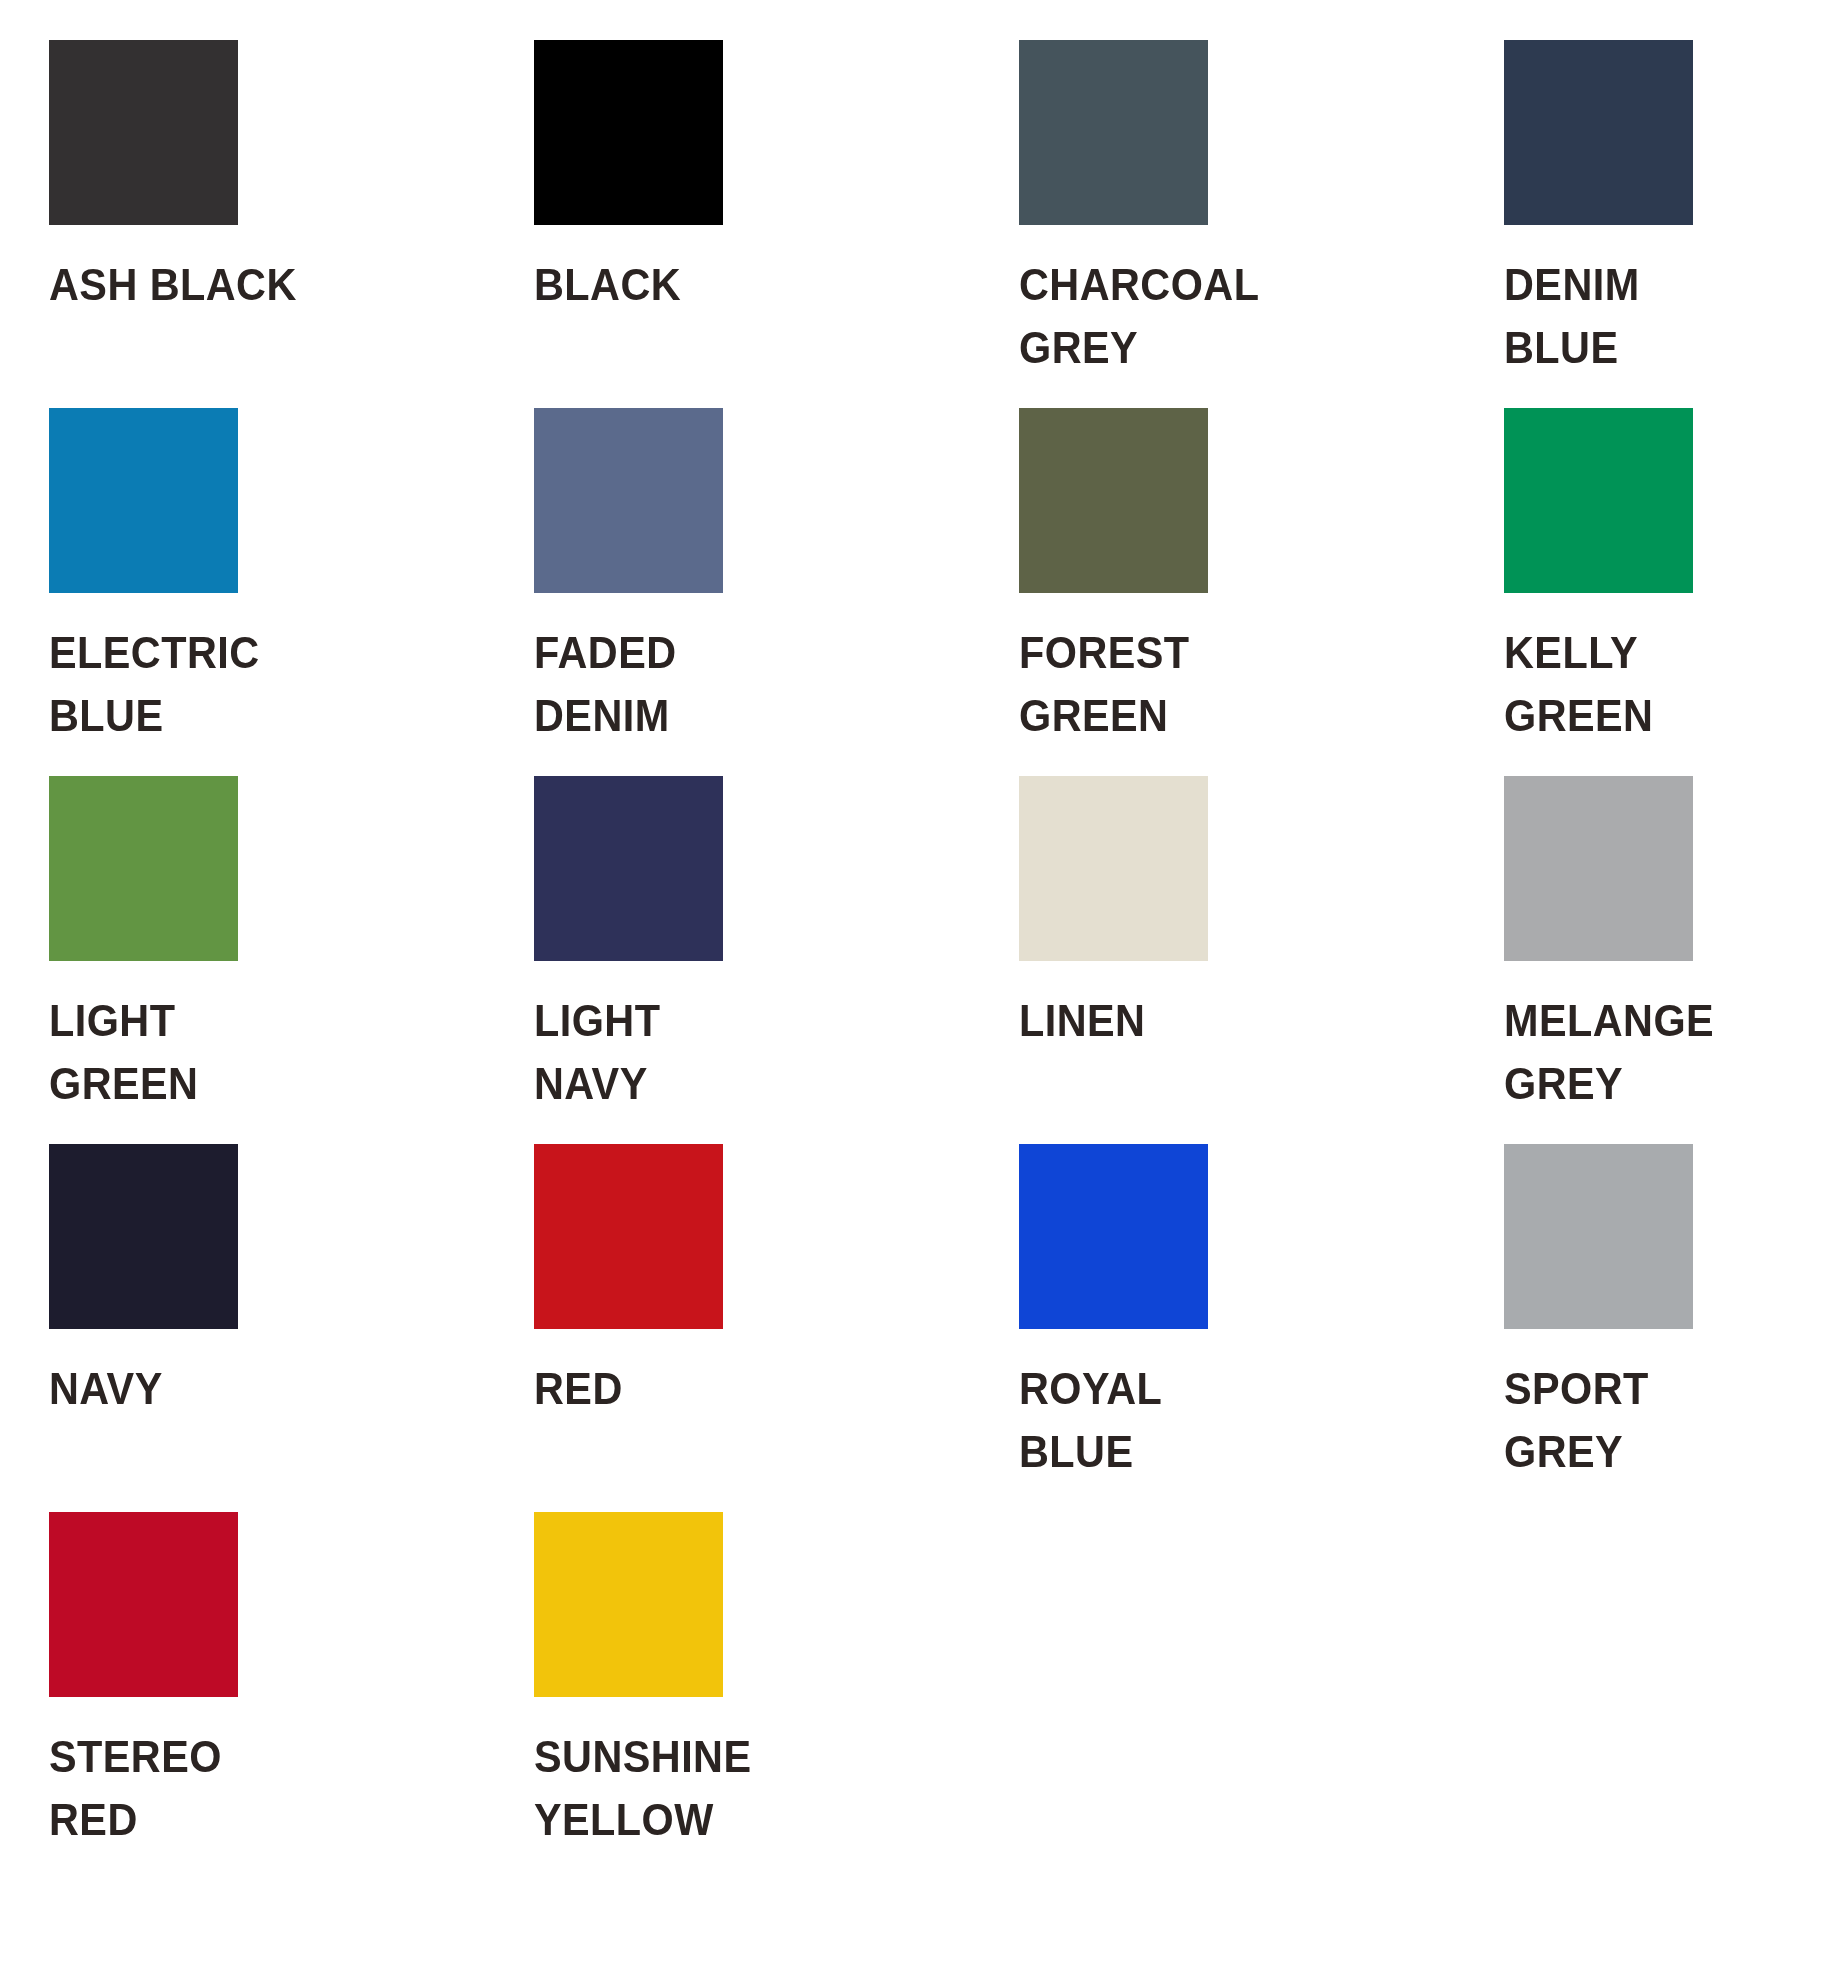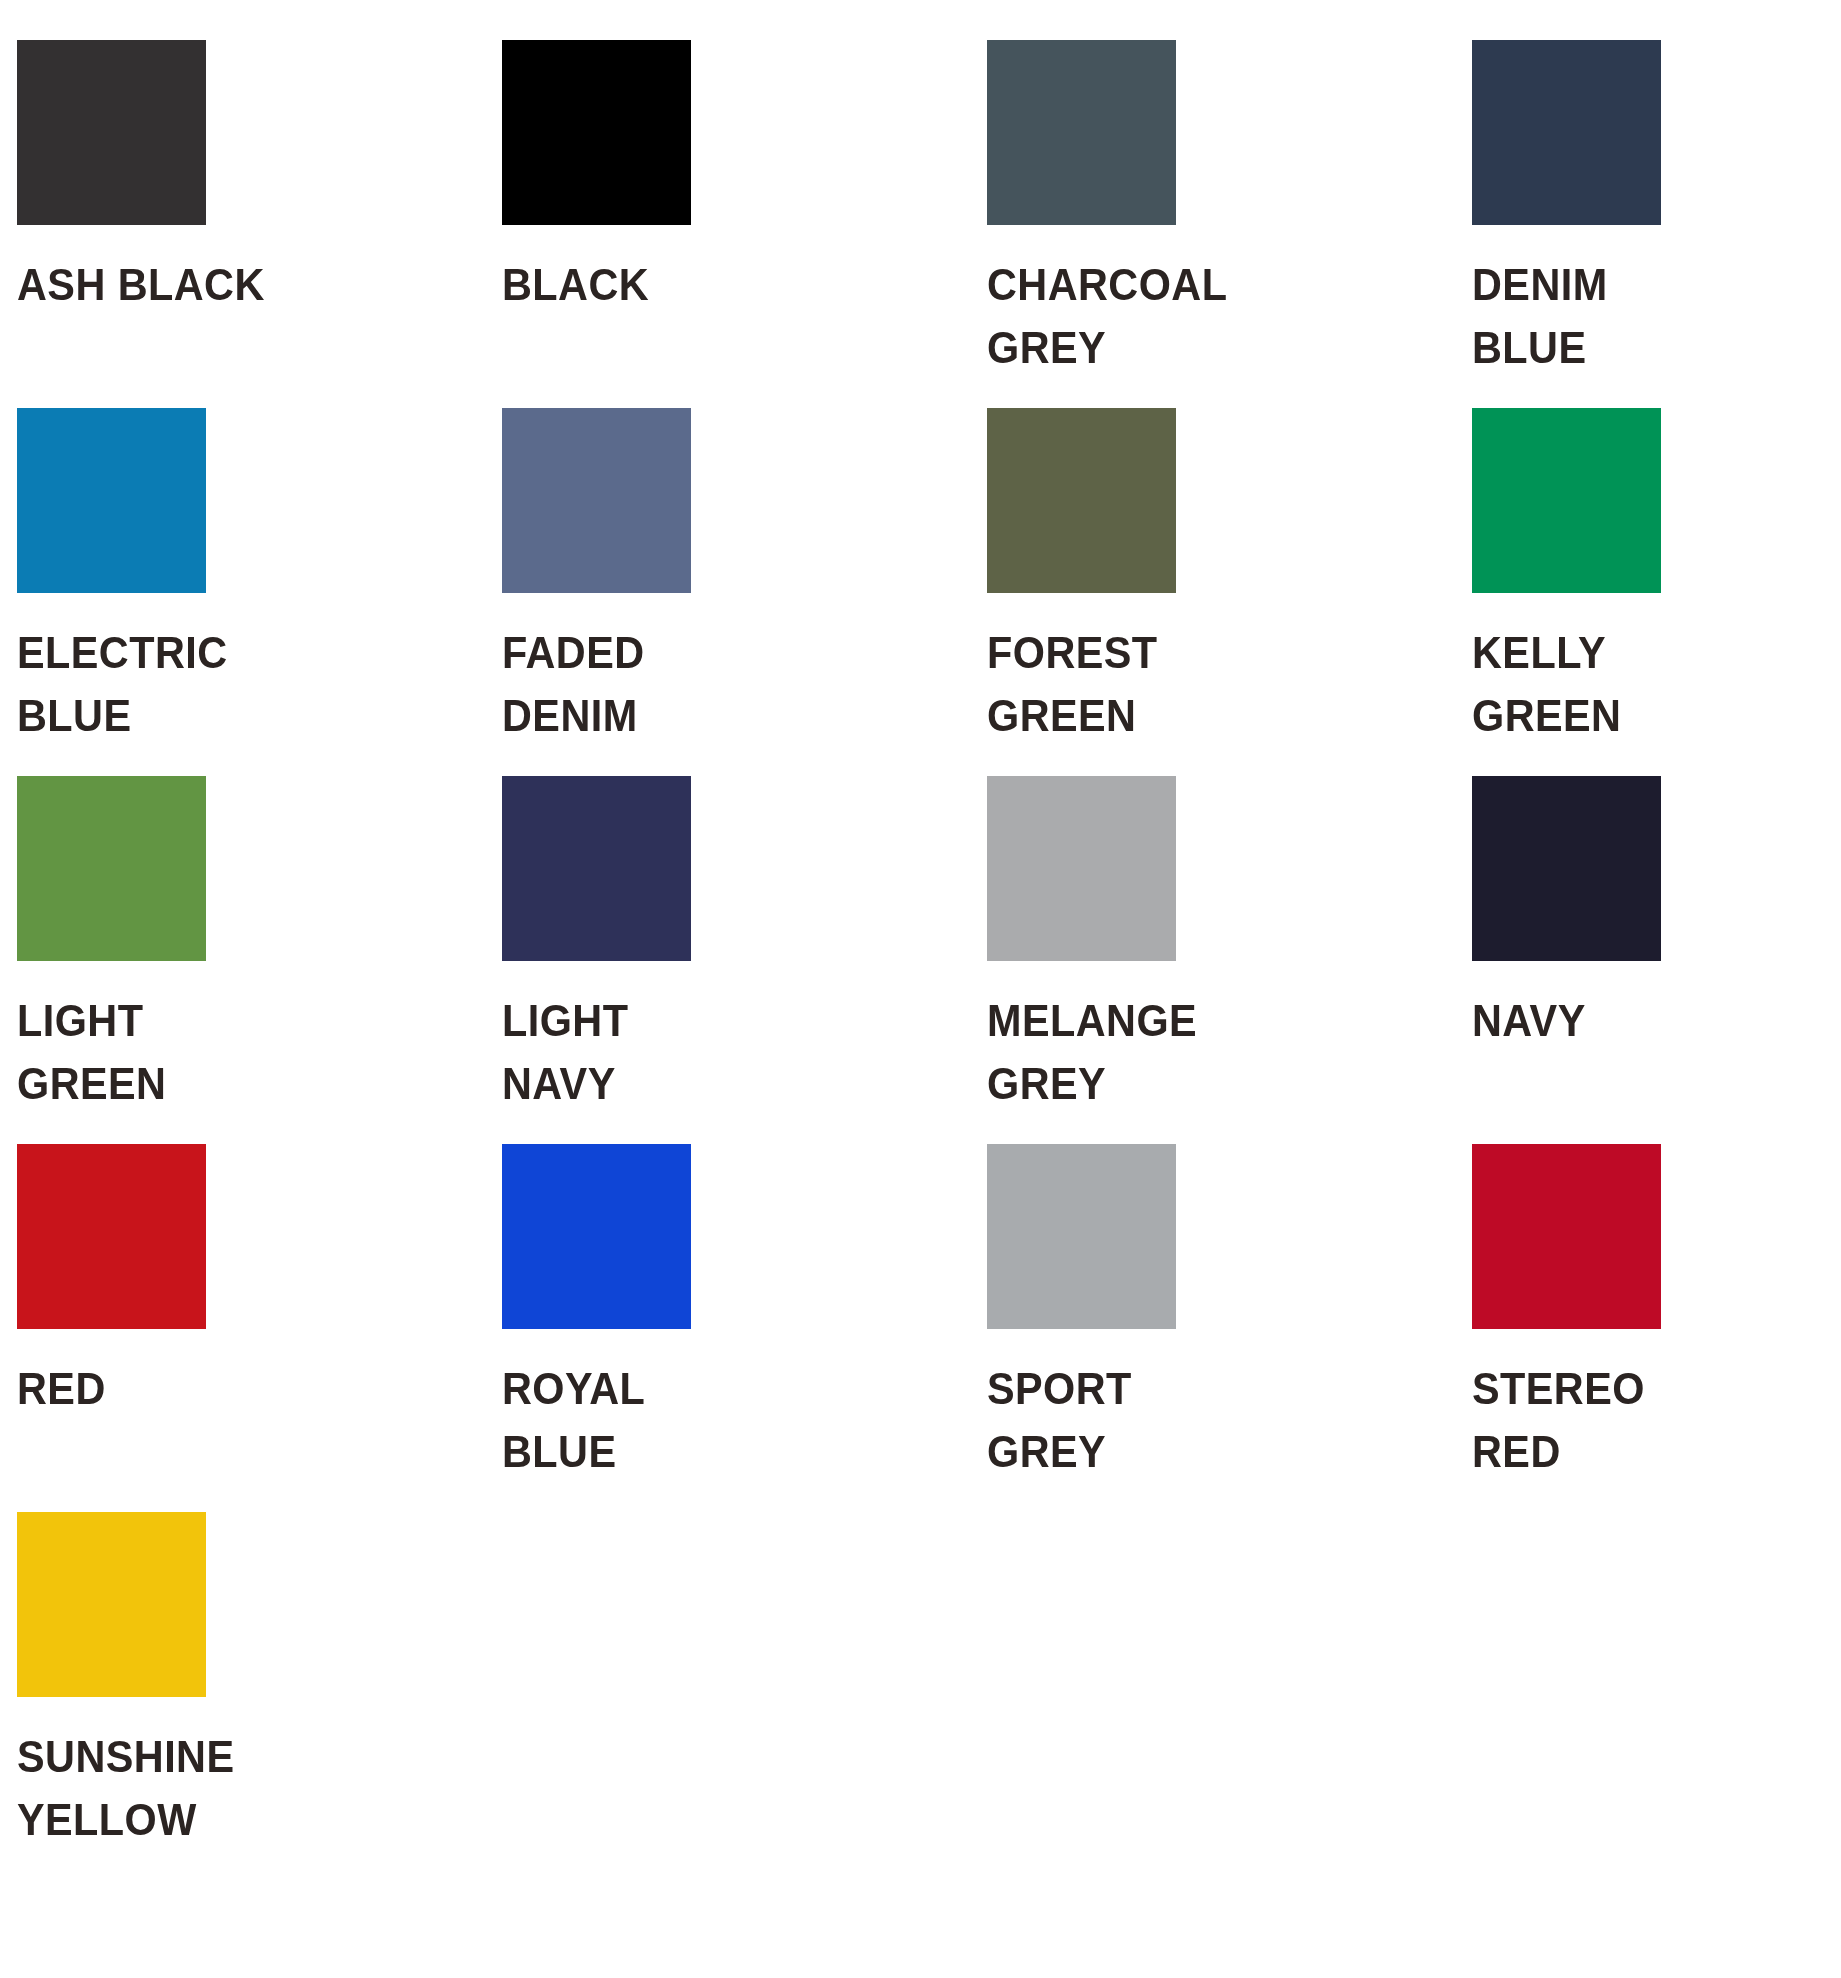--- a/index.html
+++ b/index.html
@@ -12,21 +12,21 @@
     height: 1979px;
     font-family: "Liberation Sans", sans-serif;
     -webkit-font-smoothing: antialiased;
   }
 
   #swatch-grid {
     position: relative;
     width: 1842px;
     height: 1967px;
     box-sizing: border-box;
-    padding: 40px 0 0 17px;
+    padding: 40px 0 0 49px;
     display: grid;
     grid-template-columns: repeat(4, 485px);
     grid-template-rows: repeat(5, 368px);
     align-content: start;
     justify-content: start;
   }
 
   .swatch-cell {
     position: relative;
     width: 485px;
@@ -103,20 +103,24 @@
       <div class="swatch-chip" style="background-color: rgb(98, 149, 67);"></div>
       <p class="swatch-label" style="color: rgb(43, 36, 34);">LIGHT
 GREEN</p>
     </div>
     <div class="swatch-cell">
       <div class="swatch-chip" style="background-color: rgb(46, 49, 89);"></div>
       <p class="swatch-label" style="color: rgb(43, 36, 34);">LIGHT
 NAVY</p>
     </div>
     <div class="swatch-cell">
+      <div class="swatch-chip" style="background-color: rgb(228, 223, 208);"></div>
+      <p class="swatch-label" style="color: rgb(43, 36, 34);">LINEN</p>
+    </div>
+    <div class="swatch-cell">
       <div class="swatch-chip" style="background-color: rgb(170, 171, 173);"></div>
       <p class="swatch-label" style="color: rgb(43, 36, 34);">MELANGE
 GREY</p>
     </div>
     <div class="swatch-cell">
       <div class="swatch-chip" style="background-color: rgb(29, 28, 46);"></div>
       <p class="swatch-label" style="color: rgb(43, 36, 34);">NAVY</p>
     </div>
     <div class="swatch-cell">
       <div class="swatch-chip" style="background-color: rgb(200, 20, 27);"></div>

